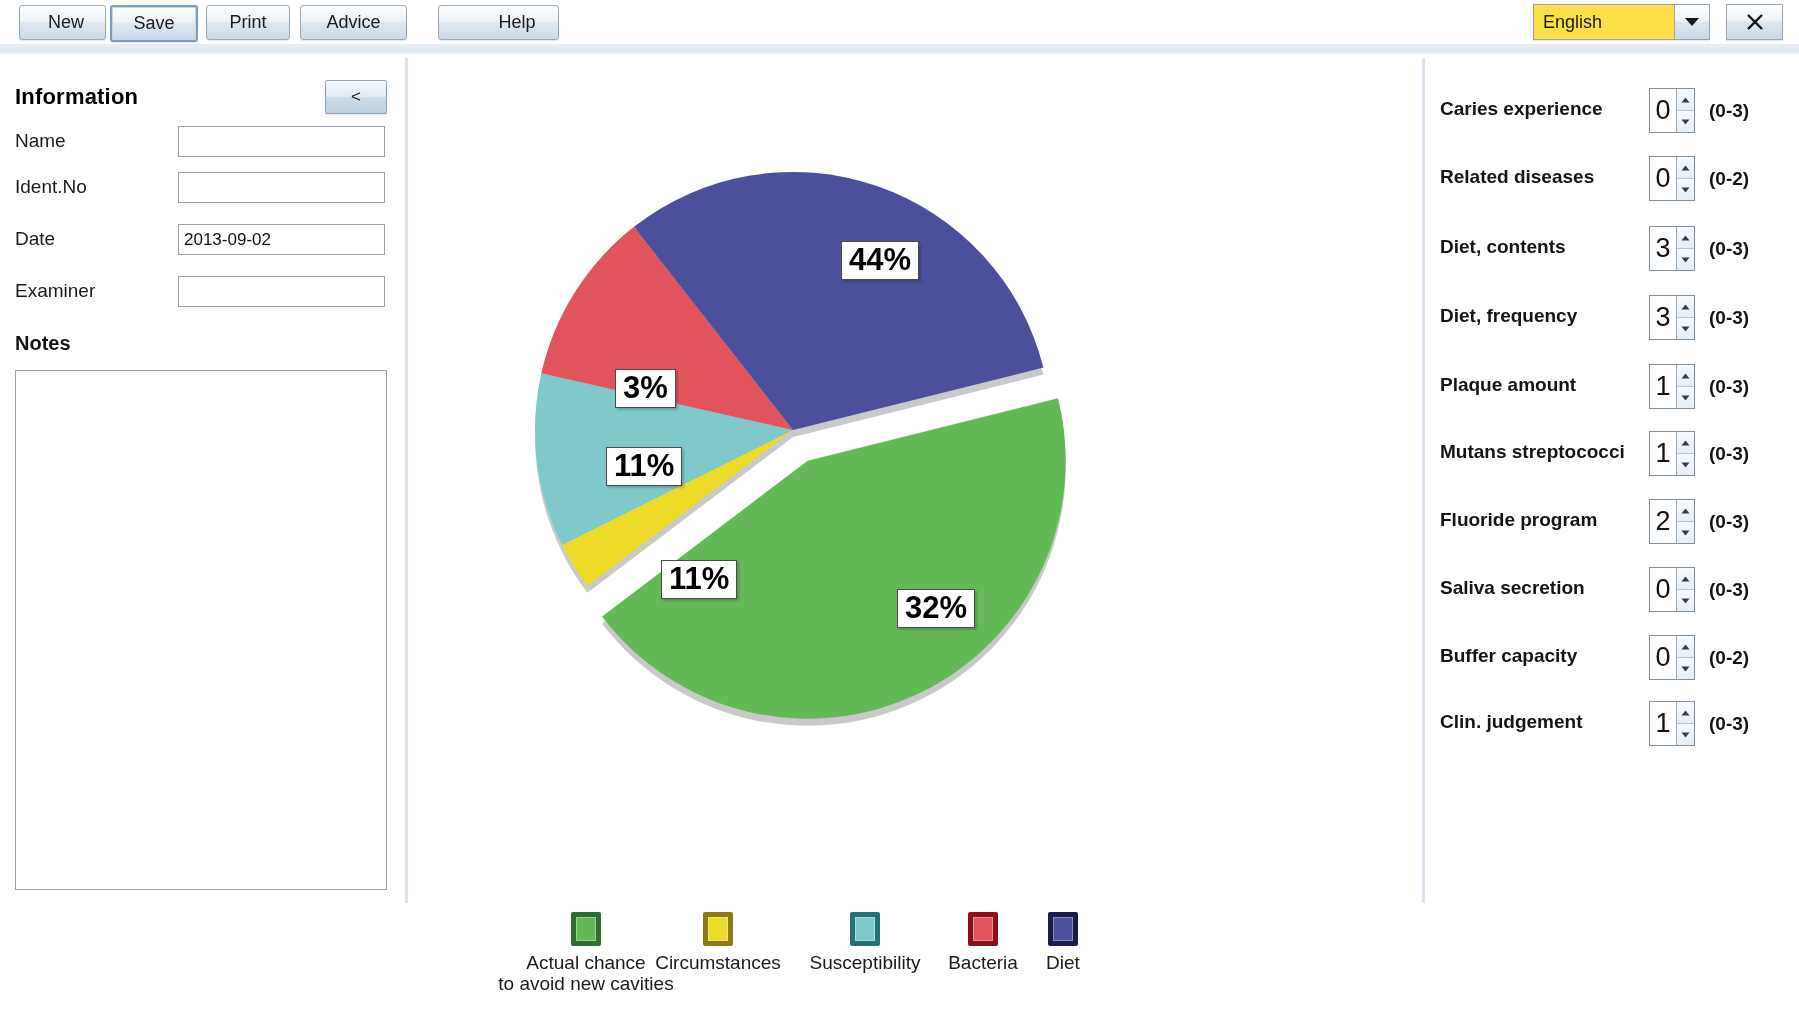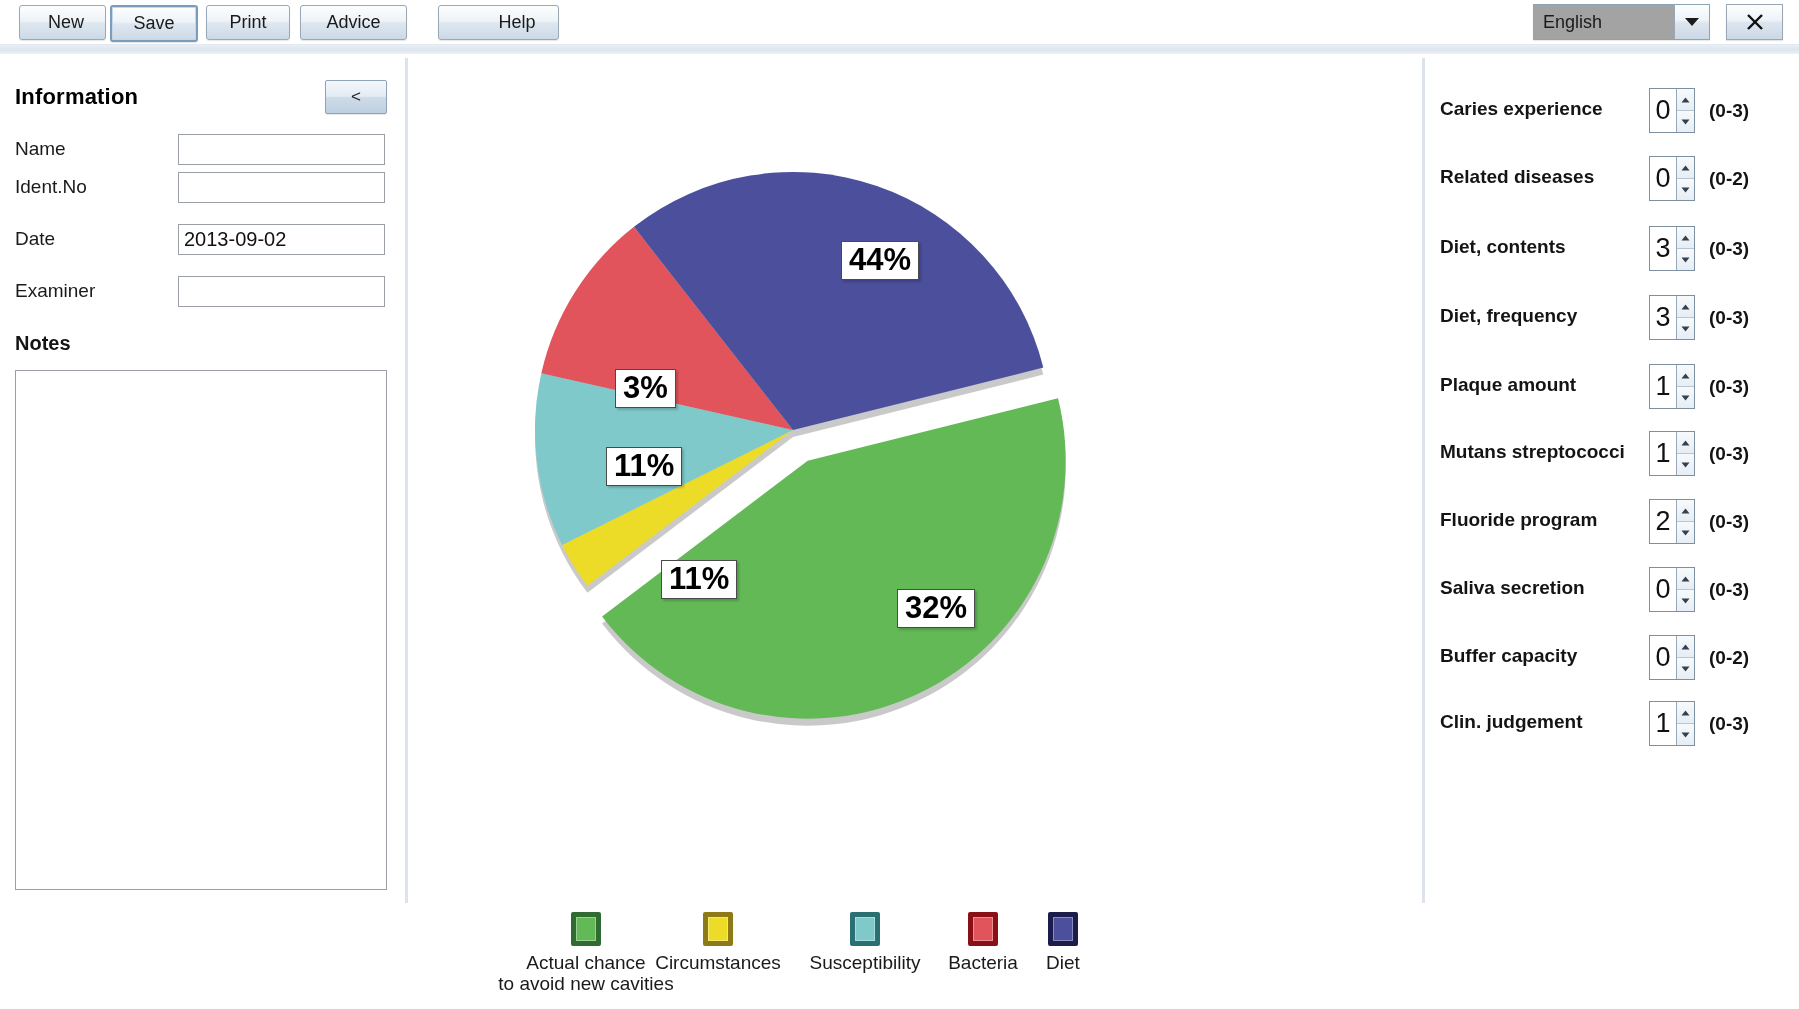--- a/index.html
+++ b/index.html
@@ -46,21 +46,21 @@
     position: absolute; left: 1533px; top: 4px;
     width: 175px; height: 34px;
     display: flex;
     border: 1px solid #8fa3b6;
     background: #ffffff;
     box-shadow: 0 1px 1px rgba(0,0,0,0.08);
   }
   #lang-value {
     flex: 1; display: flex; align-items: center;
     padding-left: 9px; font-size: 18px; color: #1a1a1a;
-    background: #a3a3a3;
+    background: #fde047;
   }
   #lang-arrow {
     width: 34px;
     border-left: 1px solid #9aa7b4;
     background: linear-gradient(to bottom, #fdfefe 0%, #eef3f8 45%, #dde6ef 52%, #cbd8e5 100%);
     display: flex; align-items: center; justify-content: center;
     cursor: pointer;
   }
   #lang-arrow svg { display: block; }
 
@@ -112,27 +112,27 @@
   .field-label {
     position: absolute; left: 15px; top: 4px;
     font-size: 19px; color: #1a1a1a;
   }
   .field-input {
     position: absolute; left: 178px; top: 0;
     width: 207px; height: 31px;
     border: 1px solid #9aa0a6;
     background: #ffffff;
     box-sizing: border-box;
-    font-size: 20px;
+    font-size: 17px;
     color: #111;
     padding: 0 5px;
     font-family: "Liberation Sans", sans-serif;
     outline: none;
   }
-  #row-name     { top: 76px; }
+  #row-name     { top: 68px; }
   #row-ident    { top: 114px; }
   #row-date     { top: 166px; }
   #row-examiner { top: 218px; }
 
   #notes-title {
     position: absolute; left: 15px; top: 274px;
     font-size: 20px; font-weight: bold; color: #141414;
   }
   #notes-input {
     position: absolute; left: 15px; top: 312px;

